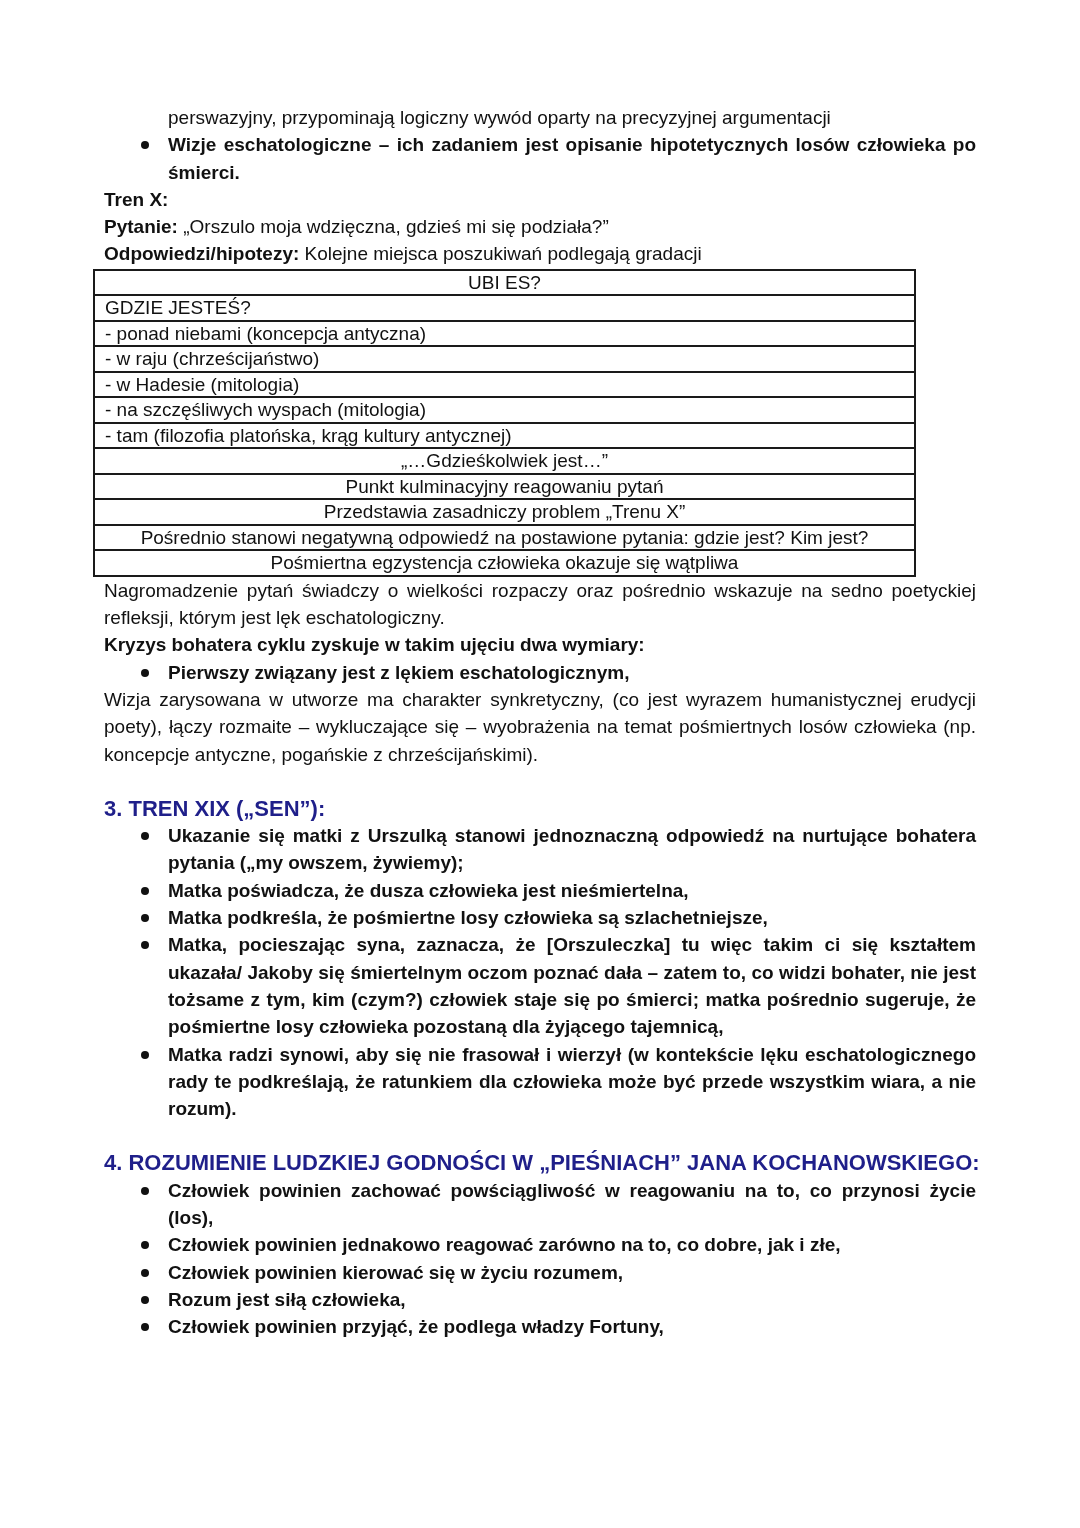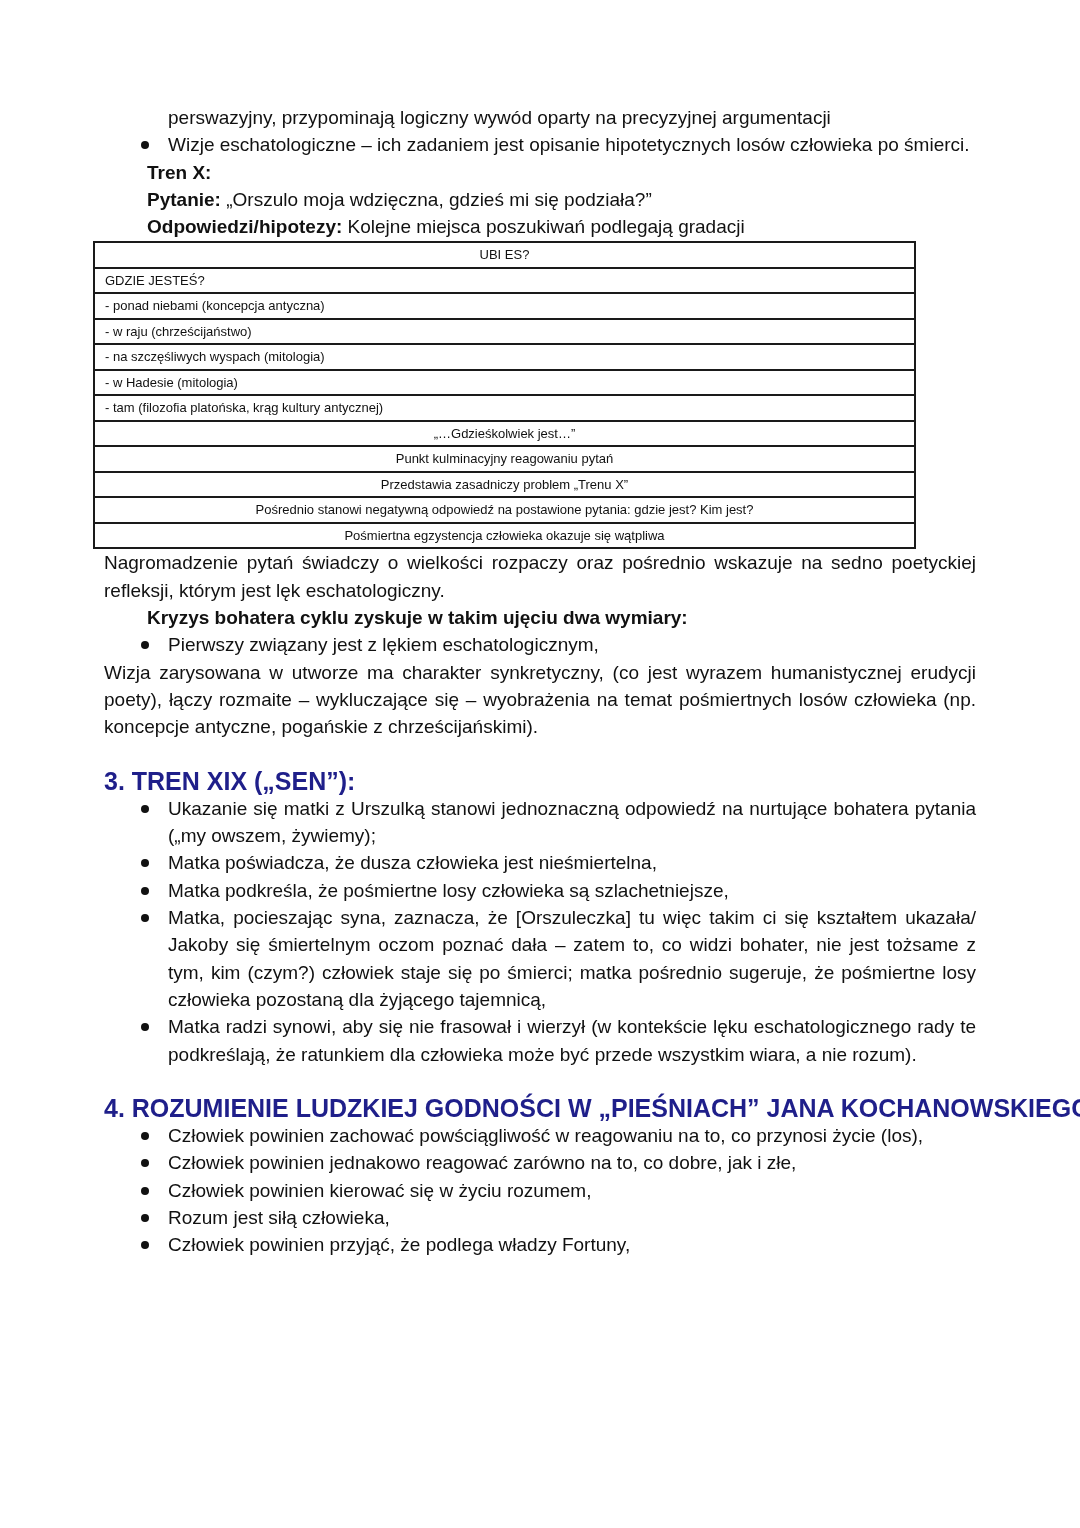--- a/index.html
+++ b/index.html
@@ -25,27 +25,27 @@
   }
   .content {
     position: absolute;
     left: 104px;
     top: 104px;
     width: 872px;
   }
   .line {
     line-height: 27.3px;
     white-space: nowrap;
-    margin-left: 43px;
   }
   .bold { font-weight: bold; }
   ul.bullets {
     list-style: none;
     margin: 0;
     padding: 0;
+    font-weight: bold;
   }
   ul.bullets li {
     position: relative;
     padding-left: 64px;
     line-height: 27.3px;
     text-align: justify;
   }
   ul.bullets li .dot {
     position: absolute;
     left: 37px;
@@ -63,28 +63,28 @@
     border-collapse: collapse;
     width: 823px;
     margin-left: -11px;
     margin-top: 1px;
   }
   table.ubi td {
     border: 2px solid #1a1a1a;
     padding: 0 10px;
     height: 23.5px;
     line-height: 23.5px;
-    font-size: 13px;
+    font-size: 19px;
     white-space: nowrap;
   }
   table.ubi td.center { text-align: center; }
   .heading {
     color: #1f1f8a;
     font-weight: bold;
-    font-size: 25px;
+    font-size: 22px;
     line-height: 27.3px;
     white-space: nowrap;
   }
   .gap { height: 27px; }
   .para {
     line-height: 27.3px;
     text-align: justify;
   }
 </style>
 </head>
@@ -117,24 +117,24 @@
       <tr>
             <td>GDZIE JESTEŚ?</td>
           </tr>
       <tr>
             <td>- ponad niebami (koncepcja antyczna)</td>
           </tr>
       <tr>
             <td>- w raju (chrześcijaństwo)</td>
           </tr>
       <tr>
+            <td>- w Hadesie (mitologia)</td>
+          </tr>
+      <tr>
             <td>- na szczęśliwych wyspach (mitologia)</td>
-          </tr>
-      <tr>
-            <td>- w Hadesie (mitologia)</td>
           </tr>
       <tr>
             <td>- tam (filozofia platońska, krąg kultury antycznej)</td>
           </tr>
       <tr>
             <td class="center">„…Gdzieśkolwiek jest…”</td>
           </tr>
       <tr>
             <td class="center">Punkt kulminacyjny reagowaniu pytań</td>
           </tr>

